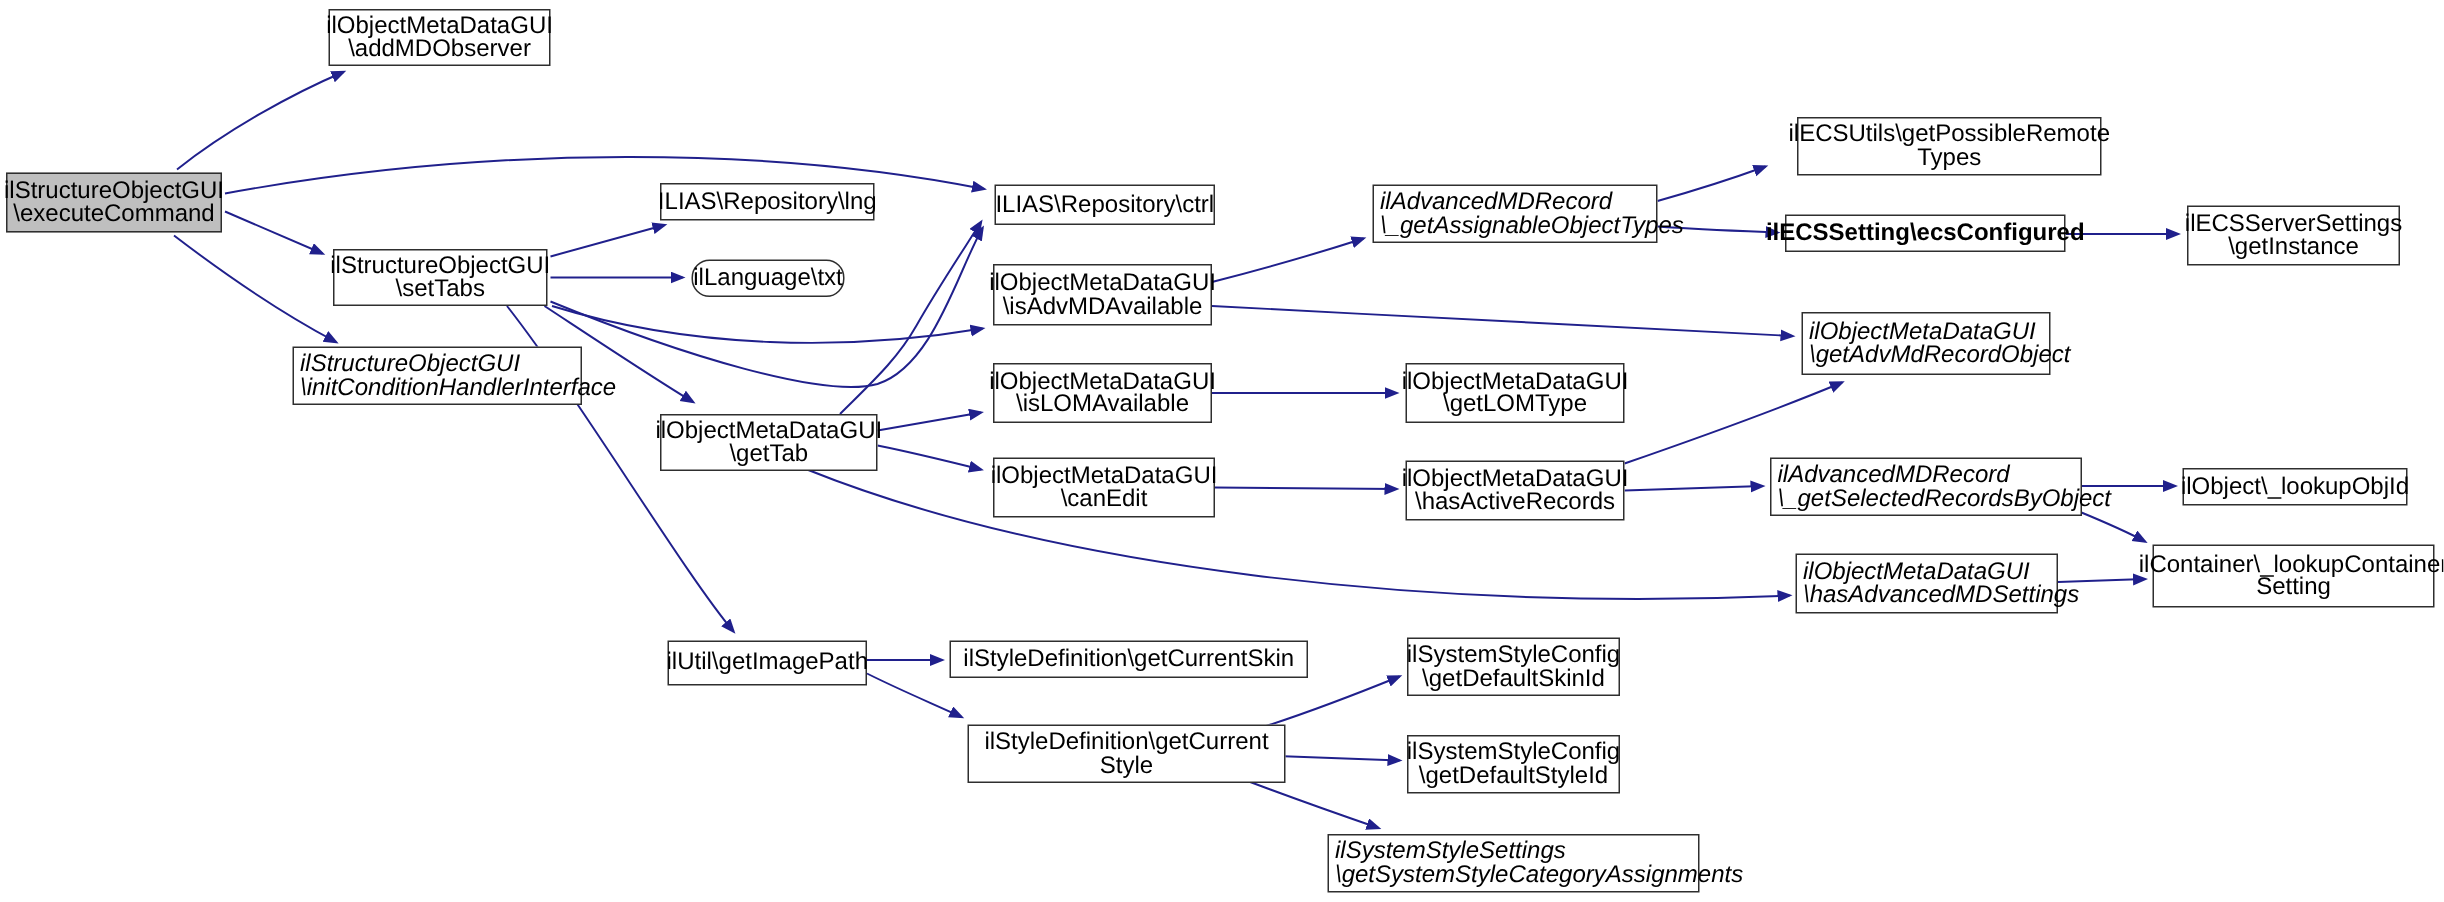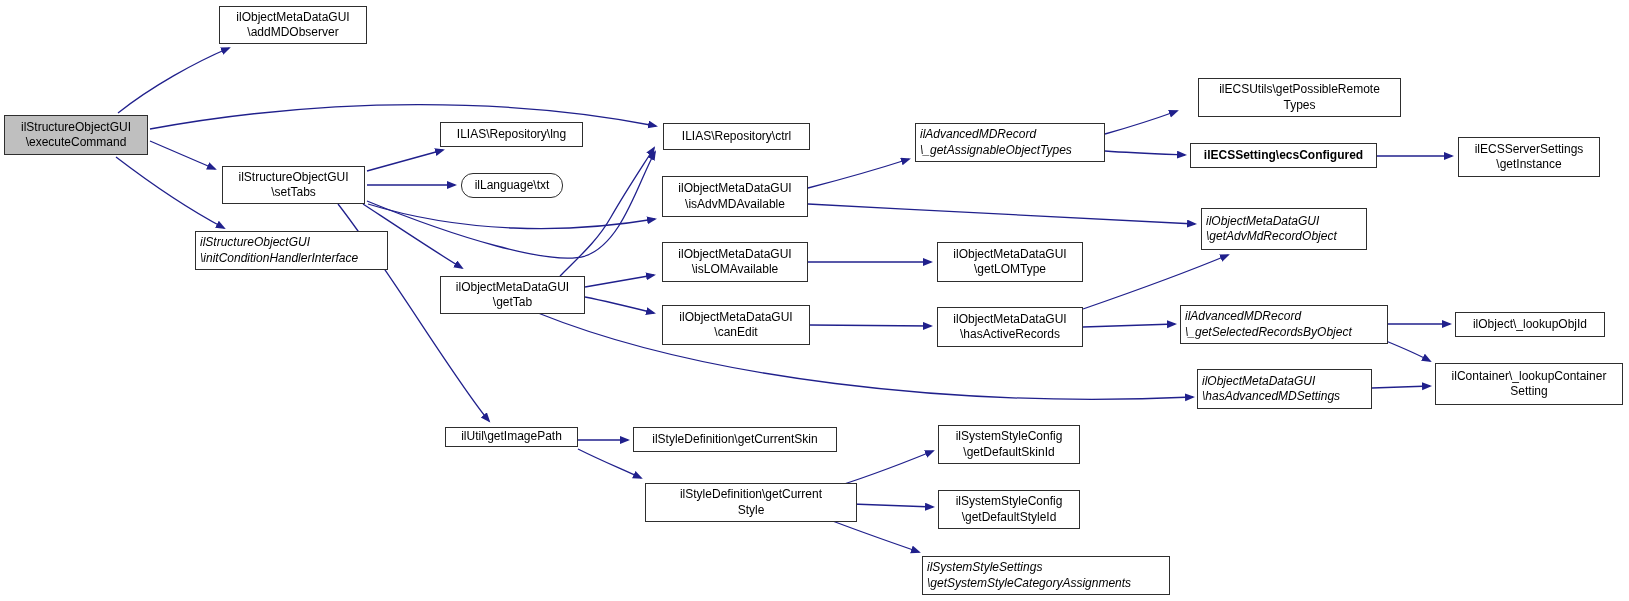--- a/index.html
+++ b/index.html
@@ -8,21 +8,21 @@
     width:1629px;height:601px;
     background:#ffffff;
     font-family:"Liberation Sans",sans-serif;
     overflow:hidden;
   }
   svg.edge-layer{position:absolute;left:0;top:0;width:1629px;height:601px;}
   svg.edge-layer path.edge{fill:none;stroke:#20208c;stroke-width:1.3px;}
   .node{
     position:absolute;box-sizing:border-box;
     border:1.5px solid #2e2e2e;background:#ffffff;color:#000000;
-    font-size:12px;line-height:15.5px;
+    font-size:16px;line-height:15.5px;
     display:flex;align-items:center;justify-content:center;
     text-align:center;white-space:pre-line;
     padding:1px 4px;cursor:pointer;
   }
   .node.root{background:#bfbfbf;}
   .node.left{justify-content:flex-start;text-align:left;font-style:italic;}
 </style>
 </head>
 <body>
 
@@ -99,24 +99,24 @@
 \getInstance</div>
   <div class="node left" style="left:1201px;top:208px;width:166px;height:42px;">ilObjectMetaDataGUI
 \getAdvMdRecordObject</div>
   <div class="node left" style="left:1180px;top:305px;width:208px;height:39px;">ilAdvancedMDRecord
 \_getSelectedRecordsByObject</div>
   <div class="node" style="left:1455px;top:312px;width:150px;height:25px;">ilObject\_lookupObjId</div>
   <div class="node left" style="left:1197px;top:369px;width:175px;height:40px;">ilObjectMetaDataGUI
 \hasAdvancedMDSettings</div>
   <div class="node" style="left:1435px;top:363px;width:188px;height:42px;">ilContainer\_lookupContainer
 Setting</div>
-  <div class="node" style="left:445px;top:427px;width:133px;height:20px;">ilUtil\getImagePath</div>
-  <div class="node" style="left:633px;top:427px;width:204px;height:25px;">ilStyleDefinition\getCurrentSkin</div>
+  <div class="node" style="left:445px;top:427px;width:133px;height:30px;">ilUtil\getImagePath</div>
+  <div class="node" style="left:633px;top:427px;width:239px;height:25px;">ilStyleDefinition\getCurrentSkin</div>
   <div class="node" style="left:645px;top:483px;width:212px;height:39px;">ilStyleDefinition\getCurrent
 Style</div>
   <div class="node" style="left:938px;top:425px;width:142px;height:39px;">ilSystemStyleConfig
 \getDefaultSkinId</div>
   <div class="node" style="left:938px;top:490px;width:142px;height:39px;">ilSystemStyleConfig
 \getDefaultStyleId</div>
-  <div class="node left" style="left:885px;top:556px;width:248px;height:39px;margin-left:37px;">ilSystemStyleSettings
+  <div class="node left" style="left:885px;top:556px;width:248px;height:39px;">ilSystemStyleSettings
 \getSystemStyleCategoryAssignments</div>
 
 </div>
 
 </body></html>

